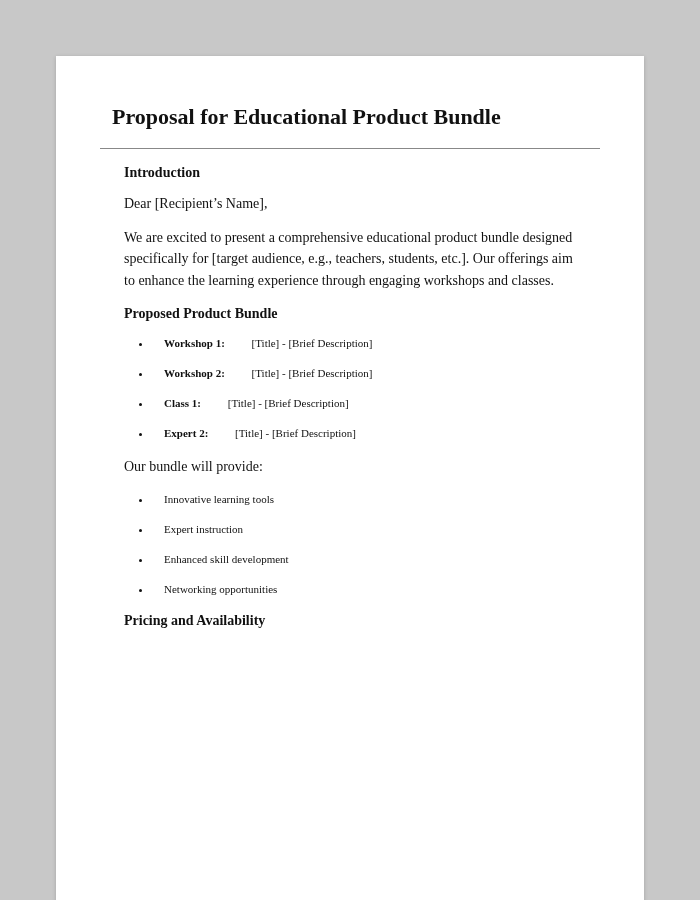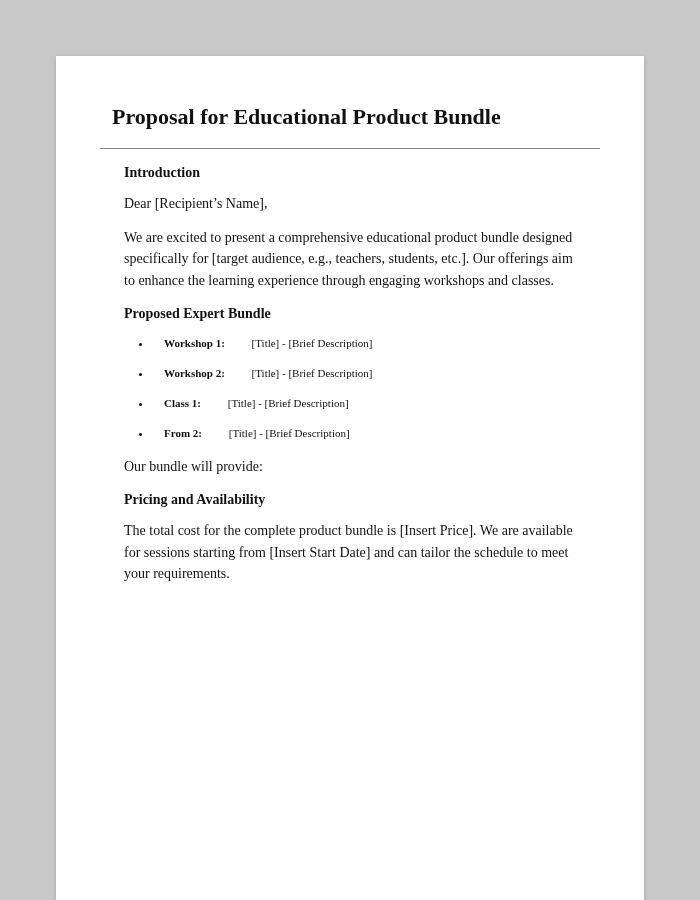--- a/index.html
+++ b/index.html
@@ -97,31 +97,36 @@
 
   <hr class="divider">
 
   <div class="section">
     <h2 class="section-heading">Introduction</h2>
     <p class="body-text">Dear [Recipient’s Name],</p>
     <p class="body-text">We are excited to present a comprehensive educational product bundle designed specifically for [target audience, e.g., teachers, students, etc.]. Our offerings aim to enhance the learning experience through engaging workshops and classes.</p>
   </div>
 
   <div class="section">
-    <h2 class="section-heading">Proposed Expert Bundle</h2>
+    <h2 class="section-heading">Proposed Product Bundle</h2>
     <ul class="doc-list">
       <li><span class="bold">Workshop 1:</span> <span>[Title] - [Brief Description]</span></li>
       <li><span class="bold">Workshop 2:</span> <span>[Title] - [Brief Description]</span></li>
       <li><span class="bold">Class 1:</span> <span>[Title] - [Brief Description]</span></li>
-      <li><span class="bold">From 2:</span> <span>[Title] - [Brief Description]</span></li>
+      <li><span class="bold">Expert 2:</span> <span>[Title] - [Brief Description]</span></li>
     </ul>
   </div>
 
   <div class="section">
     <p class="body-text">Our bundle will provide:</p>
+    <ul class="doc-list">
+      <li><span>Innovative learning tools</span></li>
+      <li><span>Expert instruction</span></li>
+      <li><span>Enhanced skill development</span></li>
+      <li><span>Networking opportunities</span></li>
+    </ul>
   </div>
 
   <div class="section">
     <h2 class="section-heading">Pricing and Availability</h2>
-    <p class="body-text">The total cost for the complete product bundle is [Insert Price]. We are available for sessions starting from [Insert Start Date] and can tailor the schedule to meet your requirements.</p>
   </div>
 
 </div>
 
 </body></html>

